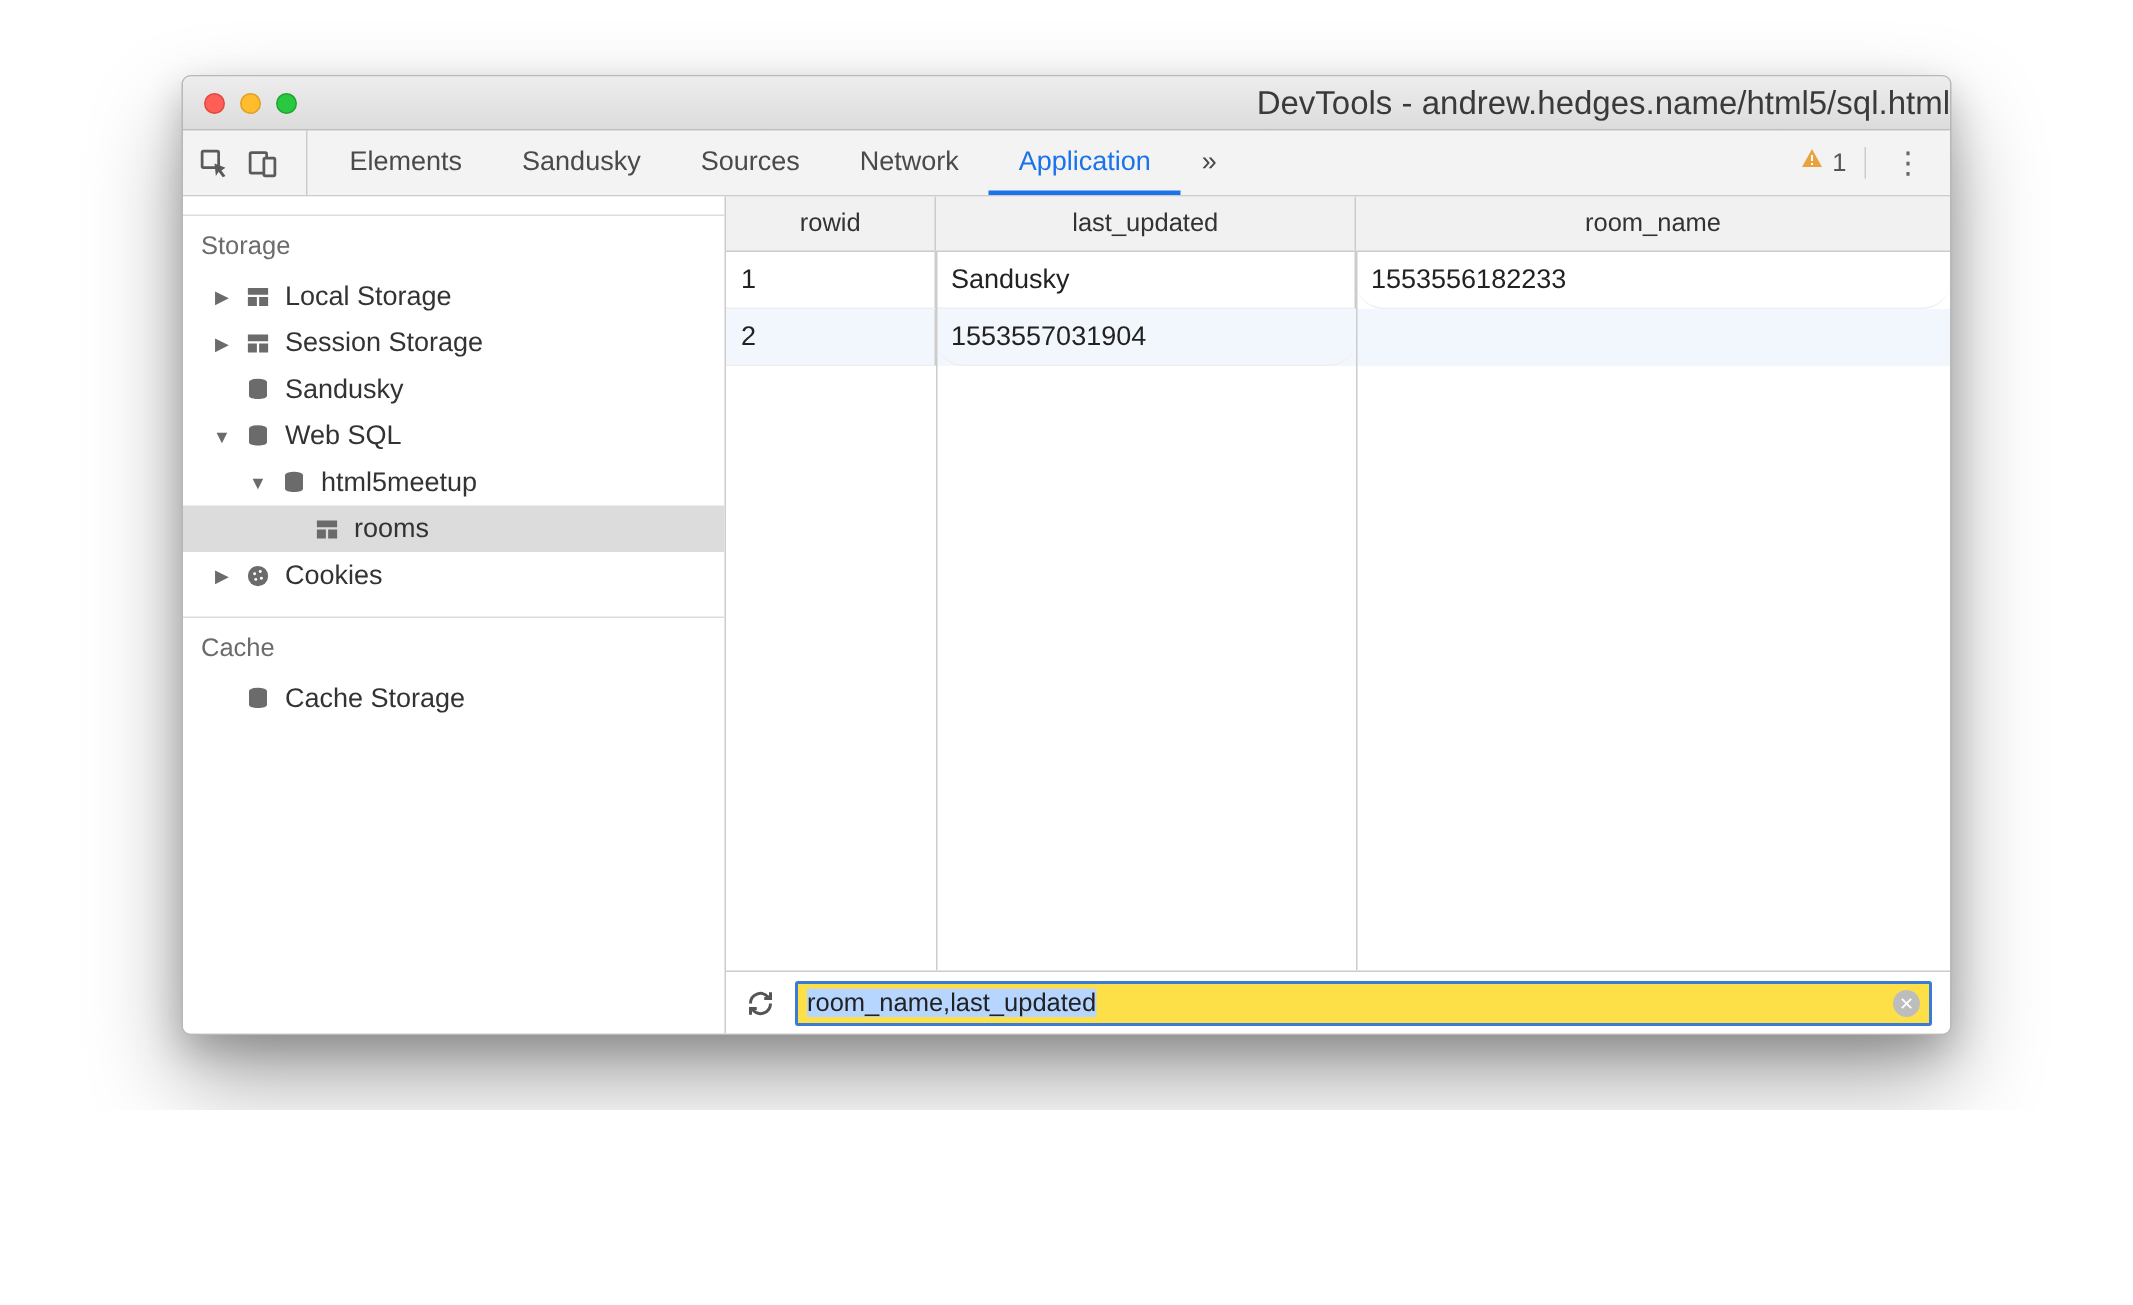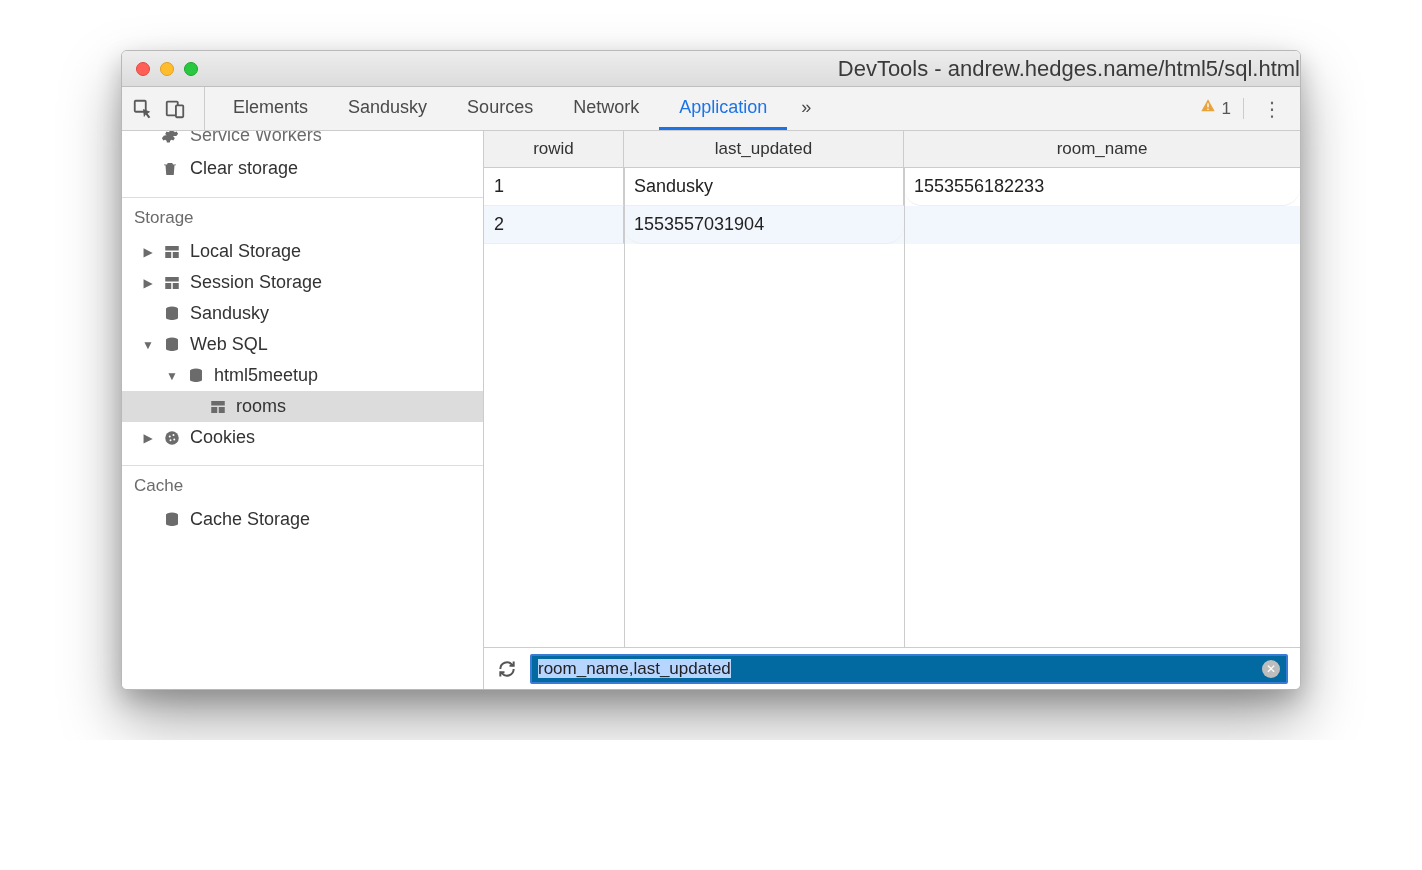--- a/index.html
+++ b/index.html
@@ -241,21 +241,21 @@
     display: flex; align-items: center; justify-content: center;
   }
   .sqlinput-wrap {
     flex: 1;
     height: 30px;
     border: 2px solid #3a7bd5;
     border-radius: 2px;
     display: flex;
     align-items: center;
     padding: 0 6px;
-    background: #0369a1;
+    background: #fde047;
   }
   .sqlinput {
     flex: 1;
     font-size: 17px;
     color: #222;
   }
   .sqlinput span.sel {
     background: #b6d5ff;
   }
   .clearbtn {
@@ -315,38 +315,20 @@
         <span>1</span>
       </div>
       <div class="kebab">⋮</div>
     </div>
   </div>
 
   <div class="body">
 
     <div class="sidebar">
 
-      <div class="side-section-top">
-        <div class="side-row cut">
-          <span class="rowicon">
-            <svg viewBox="0 0 24 24" width="18" height="18" fill="currentColor">
-                <path d="M12 8a4 4 0 100 8 4 4 0 000-8zm9 4a7 7 0 00-.1-1.1l2-1.6-2-3.4-2.4 1a7 7 0 00-1.9-1.1l-.4-2.6h-4l-.4 2.6a7 7 0 00-1.9 1.1l-2.4-1-2 3.4 2 1.6A7 7 0 003 12c0 .4 0 .7.1 1.1l-2 1.6 2 3.4 2.4-1c.6.5 1.2.8 1.9 1.1l.4 2.6h4l.4-2.6c.7-.3 1.3-.6 1.9-1.1l2.4 1 2-3.4-2-1.6c.1-.4.1-.7.1-1.1z"></path>
-              </svg>
-          </span>
-          <span>Service Workers</span>
-        </div>
-        <div class="side-row">
-          <span class="rowicon">
-            <svg viewBox="0 0 24 24" width="18" height="18" fill="currentColor">
-                <path d="M6 7h12l-1 13H7L6 7zm3-3h6l1 2H8l1-2zM4 6h16v1H4z"></path>
-              </svg>
-          </span>
-          <span>Clear storage</span>
-        </div>
-      </div>
 
       <div class="section-header">Storage</div>
 
       <div class="tree">
         <div class="tree-row ind1">
           <span class="caret">▶</span>
           <span class="storicon">
             <svg viewBox="0 0 24 24" width="18" height="18" fill="currentColor">
                 <rect x="3" y="4" width="18" height="6"></rect>
                 <rect x="3" y="12" width="8" height="8"></rect>

